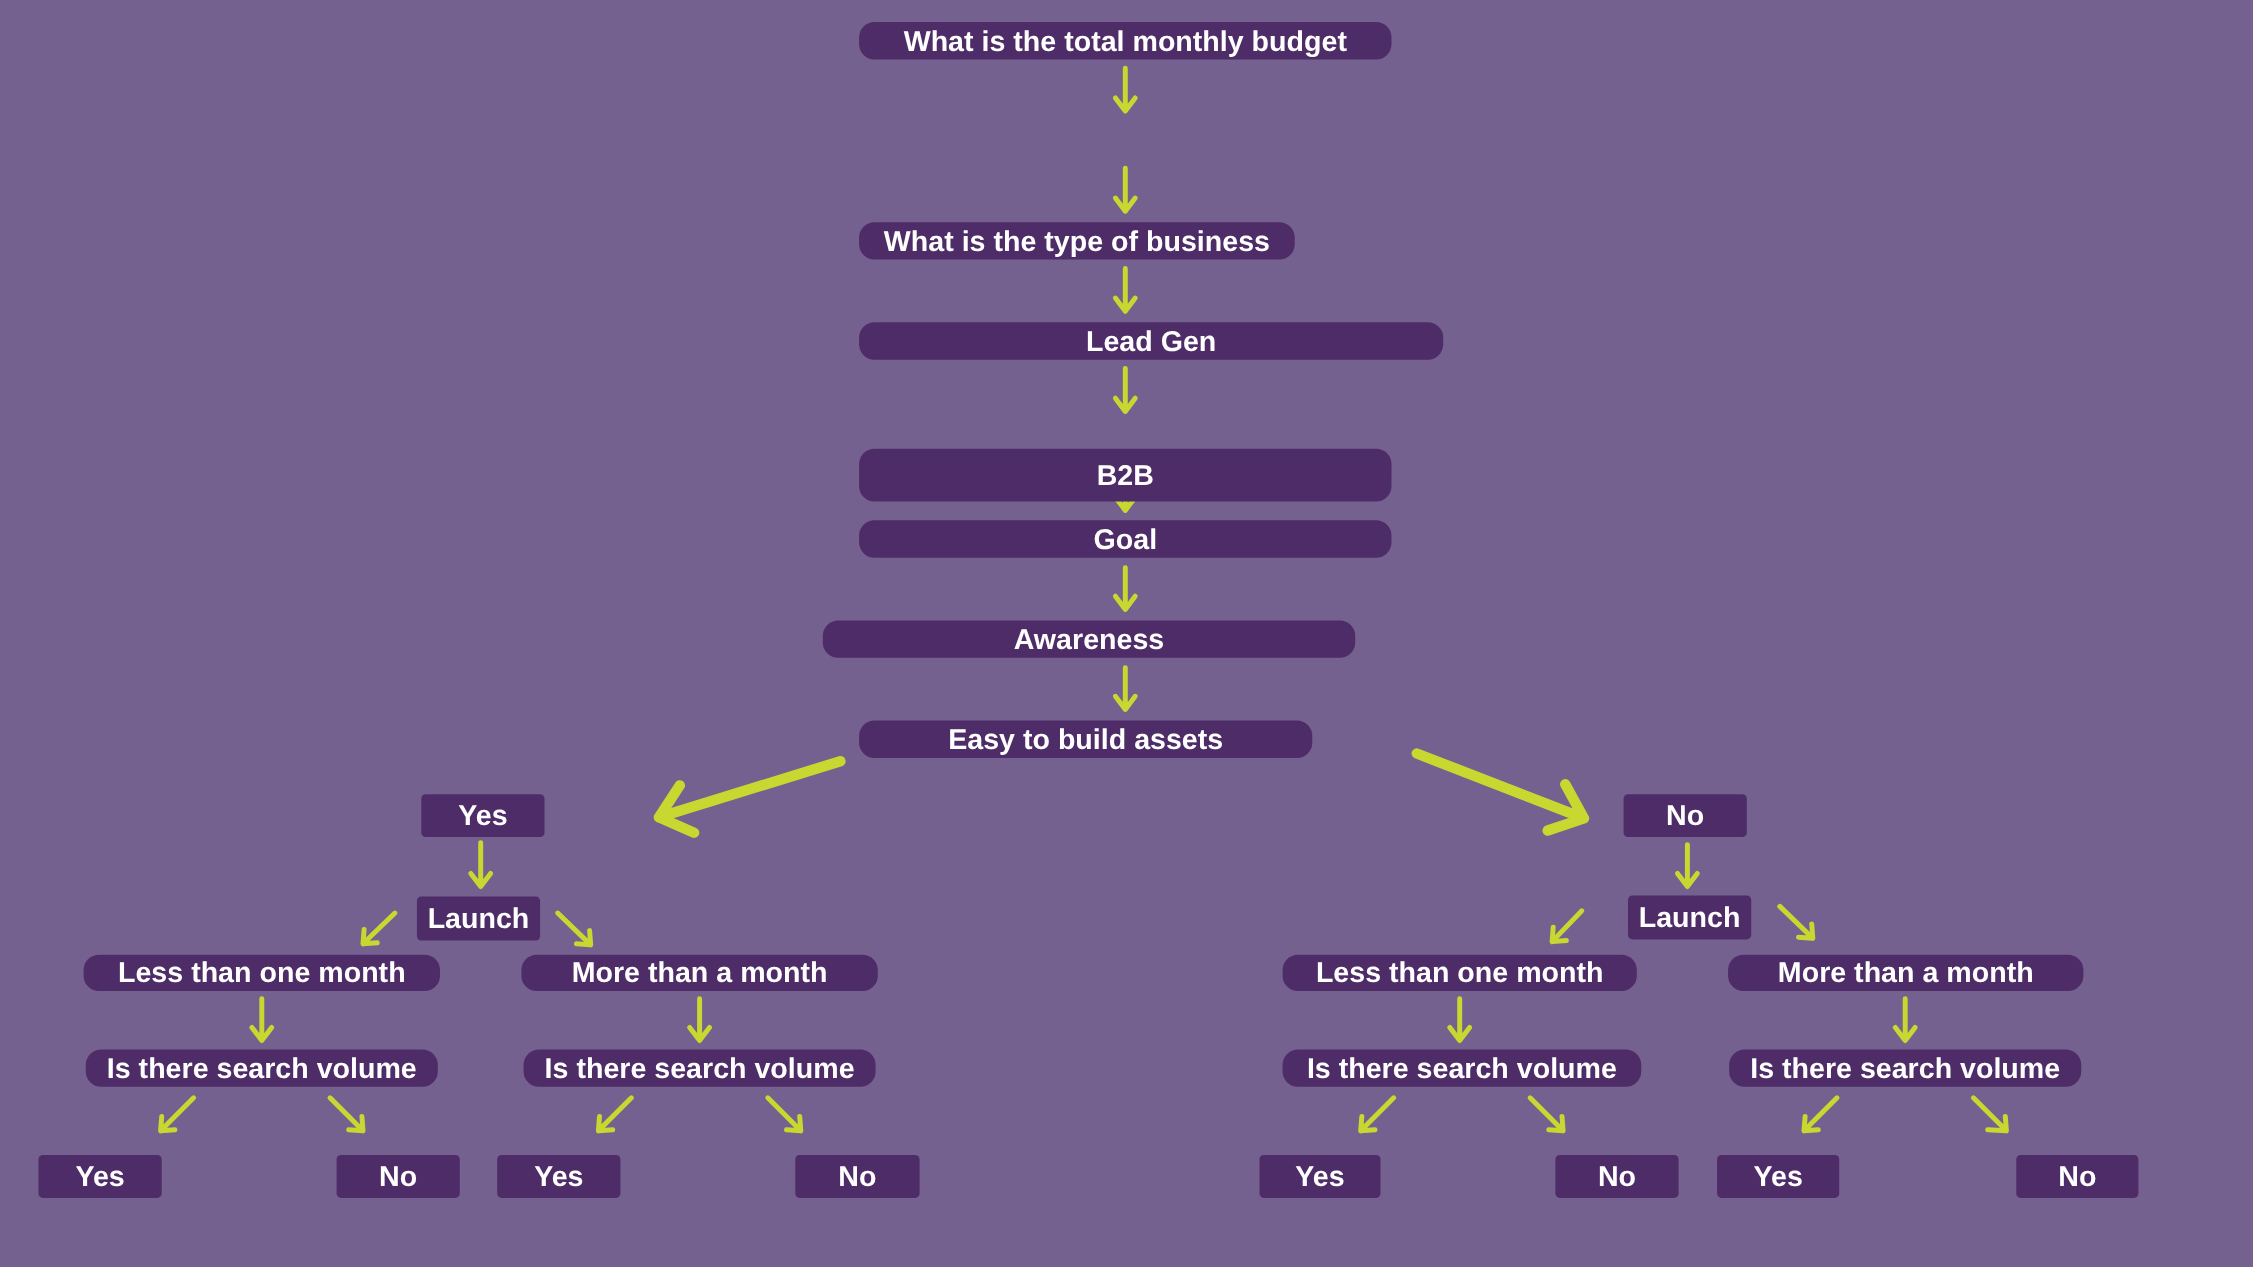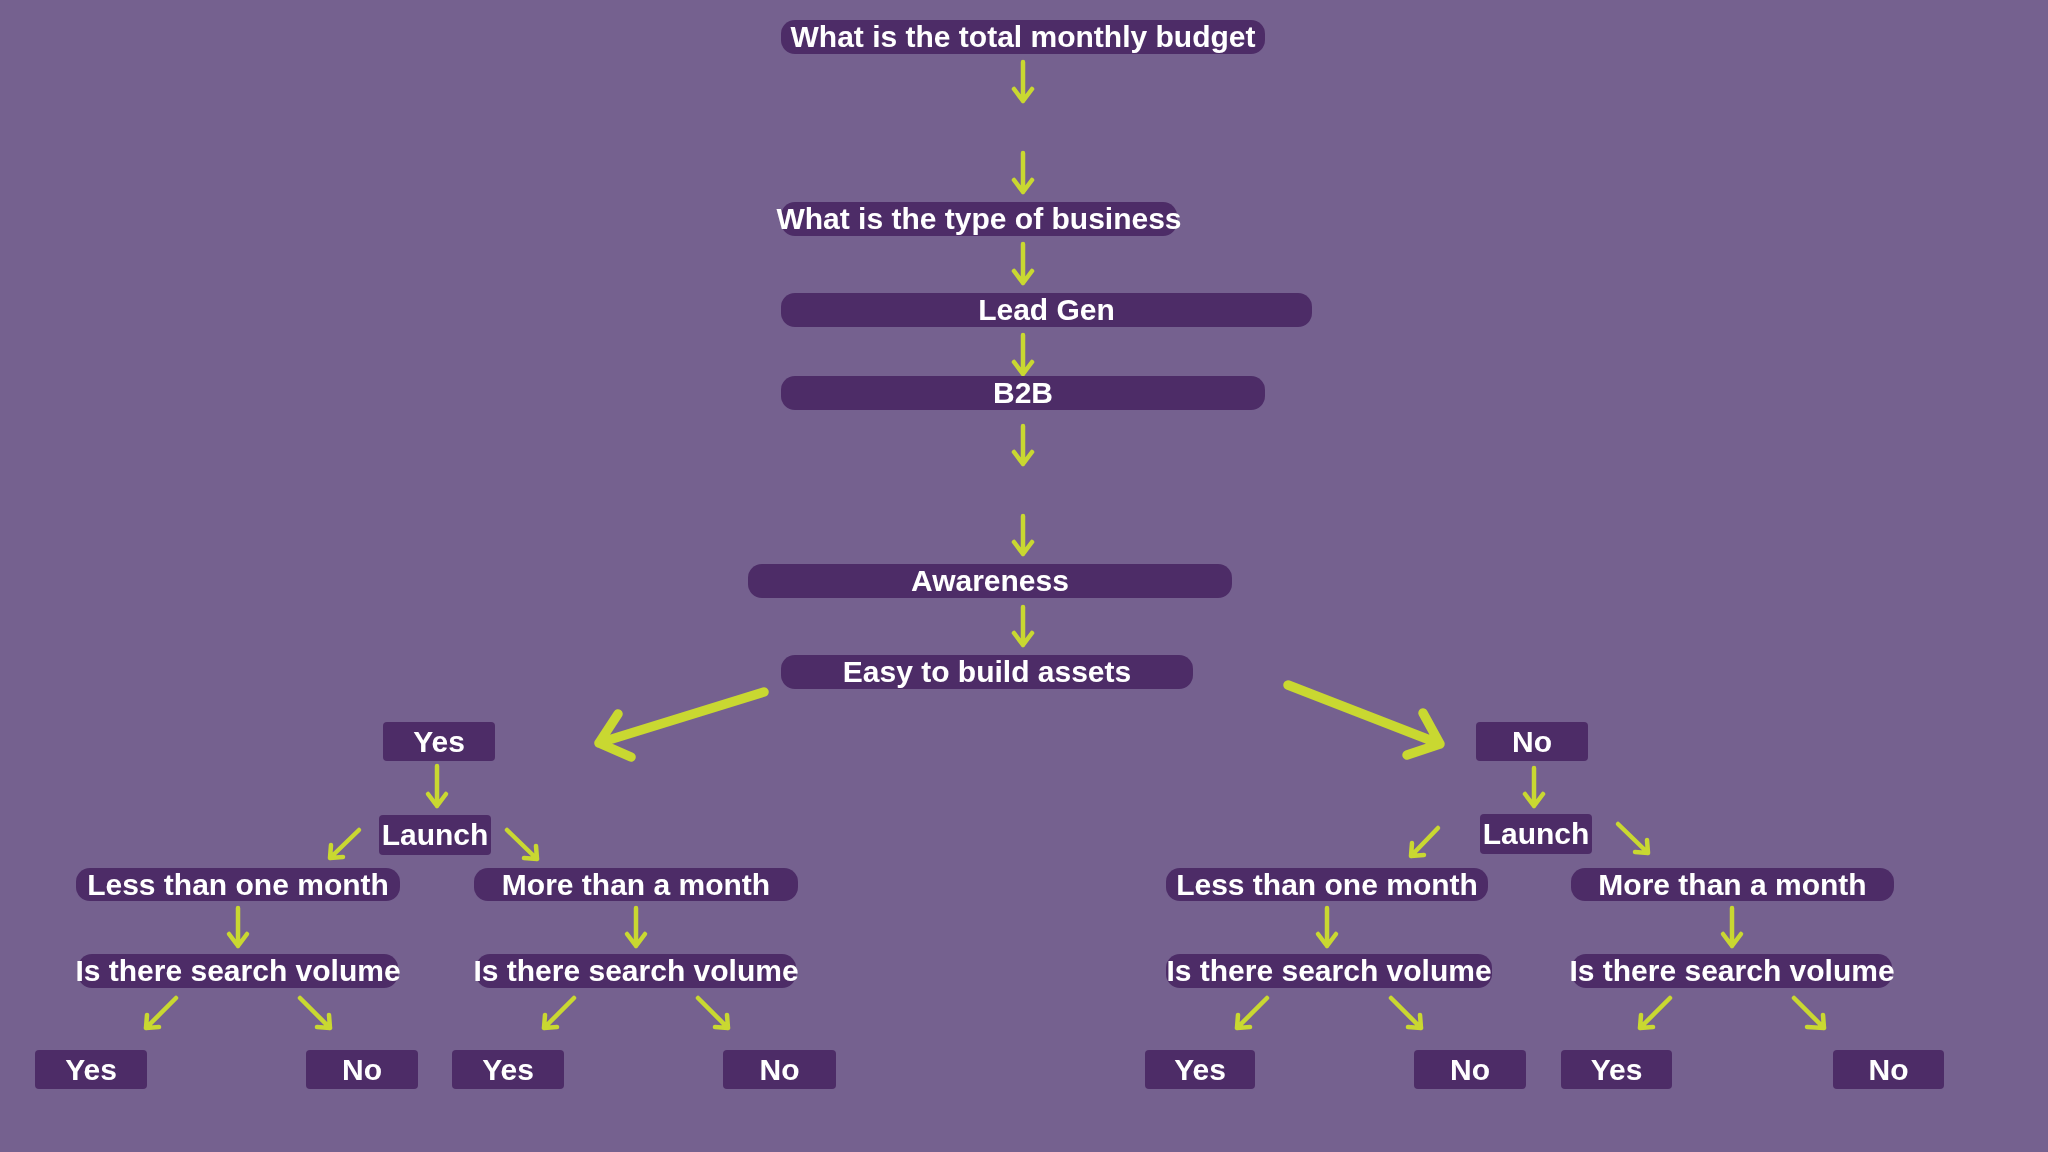--- a/index.html
+++ b/index.html
@@ -15,21 +15,21 @@
     background:var(--background);
     overflow:hidden;
     font-family:"Liberation Sans", sans-serif;
   }
   .node{
     position:absolute;
     display:flex;align-items:center;justify-content:center;
     background:var(--node-fill);
     color:var(--node-text);
     font-weight:700;
-    font-size:30px;
+    font-size:26px;
     border-radius:14px;
     white-space:nowrap;
     box-sizing:border-box;
     padding:16px 6px;
     text-align:right;
   }
   .node.small{border-radius:4px;}
   svg.connectors{position:absolute;left:0;top:0;width:2048px;height:1152px;}
   .arrow{fill:none;stroke:var(--arrow-color);stroke-linecap:round;stroke-linejoin:round;}
   .thin{stroke-width:4.5px;}
@@ -70,21 +70,22 @@
     <path class="arrow thin" d="M1732 908 L1732 946 M1723 934 L1732 946 L1741 934"></path>
     <path class="arrow thin" d="M1267 998 L1237 1028 M1250 1027 L1237 1028 L1238 1015"></path>
     <path class="arrow thin" d="M1391 998 L1421 1028 M1408 1027 L1421 1028 L1420 1015"></path>
     <path class="arrow thin" d="M1670 998 L1640 1028 M1653 1027 L1640 1028 L1641 1015"></path>
     <path class="arrow thin" d="M1794 998 L1824 1028 M1807 1027 L1824 1028 L1823 1015"></path>
   </svg>
 
   <div class="node" style="left:781px;top:20px;width:484px;height:34px">What is the total monthly budget</div>
   <div class="node" style="left:781px;top:202px;width:396px;height:34px">What is the type of business</div>
   <div class="node" style="left:781px;top:293px;width:531px;height:34px">Lead Gen</div>
-  <div class="node" style="left:781px;top:376px;width:484px;height:34px">B2B</div>
+  <div class="node" style="left:781px;top:408px;width:484px;height:48px">B2B</div>
+  <div class="node" style="left:781px;top:473px;width:484px;height:34px">Goal</div>
   <div class="node" style="left:748px;top:564px;width:484px;height:34px">Awareness</div>
   <div class="node" style="left:781px;top:655px;width:412px;height:34px">Easy to build assets</div>
 
   <div class="node small" style="left:383px;top:722px;width:112px;height:39px">Yes</div>
   <div class="node small" style="left:379px;top:815px;width:112px;height:40px">Launch</div>
   <div class="node" style="left:76px;top:868px;width:324px;height:33px">Less than one month</div>
   <div class="node" style="left:474px;top:868px;width:324px;height:33px">More than a month</div>
   <div class="node" style="left:78px;top:954px;width:320px;height:34px">Is there search volume</div>
   <div class="node" style="left:476px;top:954px;width:320px;height:34px">Is there search volume</div>
   <div class="node small" style="left:35px;top:1050px;width:112px;height:39px">Yes</div>

